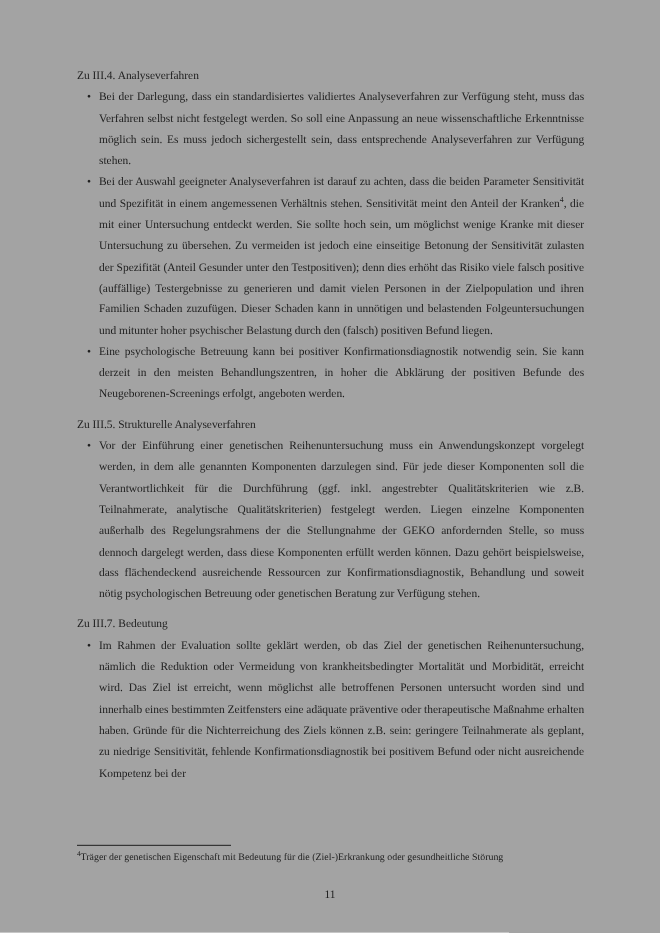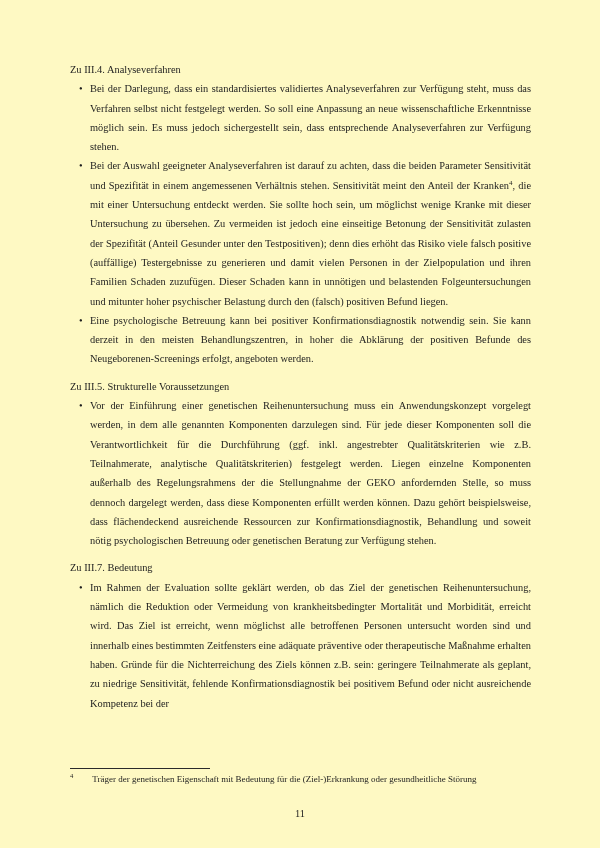--- a/index.html
+++ b/index.html
@@ -4,21 +4,21 @@
 <style>
   html, body {
     margin: 0;
     padding: 0;
     background: #ffffff;
   }
   .page {
     position: relative;
     width: 600px;
     height: 848px;
-    background: #fef9c3;
+    background: #a3a3a3;
     overflow: hidden;
     font-family: "Liberation Serif", "DejaVu Serif", serif;
     color: #1e1e1e;
   }
   .content {
     position: absolute;
     left: 70px;
     top: 60px;
     width: 461px;
   }
@@ -68,21 +68,21 @@
   }
   .footnote {
     margin: 0;
     font-size: 9px;
     line-height: 12px;
   }
   .footnote .fn-ref {
     font-size: 6.5px;
   }
   .footnote-text {
-    margin-left: 19px;
+    margin-left: 0;
   }
   .page-number {
     position: absolute;
     left: 0;
     top: 808px;
     width: 600px;
     text-align: center;
     font-size: 10.4px;
   }
 </style>
@@ -102,21 +102,21 @@
         <span class="bullet-marker">•</span>
         <p class="bullet-text"><span>Bei der Auswahl geeigneter Analyseverfahren ist darauf zu achten, dass die beiden Parameter Sensitivität und Spezifität in einem angemessenen Verhältnis stehen. Sensitivität meint den Anteil der Kranken</span><sup class="fn-ref">4</sup><span>, die mit einer Untersuchung entdeckt werden. Sie sollte hoch sein, um möglichst wenige Kranke mit dieser Untersuchung zu übersehen. Zu vermeiden ist jedoch eine einseitige Betonung der Sensitivität zulasten der Spezifität (Anteil Gesunder unter den Testpositiven); denn dies erhöht das Risiko viele falsch positive (auffällige) Testergebnisse zu generieren und damit vielen Personen in der Zielpopulation und ihren Familien Schaden zuzufügen. Dieser Schaden kann in unnötigen und belastenden Folgeuntersuchungen und mitunter hoher psychischer Belastung durch den (falsch) positiven Befund liegen.</span></p>
       </div>
       <div class="bullet">
         <span class="bullet-marker">•</span>
         <p class="bullet-text">Eine psychologische Betreuung kann bei positiver Konfirmationsdiagnostik notwendig sein. Sie kann derzeit in den meisten Behandlungszentren, in hoher die Abklärung der positiven Befunde des Neugeborenen-Screenings erfolgt, angeboten werden.</p>
       </div>
     </section>
 
     <section>
-      <h2 class="heading">Zu III.5. Strukturelle Voraussetzungen</h2>
+      <h2 class="heading">Zu III.5. Strukturelle Analyseverfahren</h2>
       <div class="bullet">
         <span class="bullet-marker">•</span>
         <p class="bullet-text">Vor der Einführung einer genetischen Reihenuntersuchung muss ein Anwendungskonzept vorgelegt werden, in dem alle genannten Komponenten darzulegen sind. Für jede dieser Komponenten soll die Verantwortlichkeit für die Durchführung (ggf. inkl. angestrebter Qualitätskriterien wie z.B. Teilnahmerate, analytische Qualitätskriterien) festgelegt werden. Liegen einzelne Komponenten außerhalb des Regelungsrahmens der die Stellungnahme der GEKO anfordernden Stelle, so muss dennoch dargelegt werden, dass diese Komponenten erfüllt werden können. Dazu gehört beispielsweise, dass flächendeckend ausreichende Ressourcen zur Konfirmationsdiagnostik, Behandlung und soweit nötig psychologischen Betreuung oder genetischen Beratung zur Verfügung stehen.</p>
       </div>
     </section>
 
     <section>
       <h2 class="heading">Zu III.7. Bedeutung</h2>
       <div class="bullet">
         <span class="bullet-marker">•</span>

